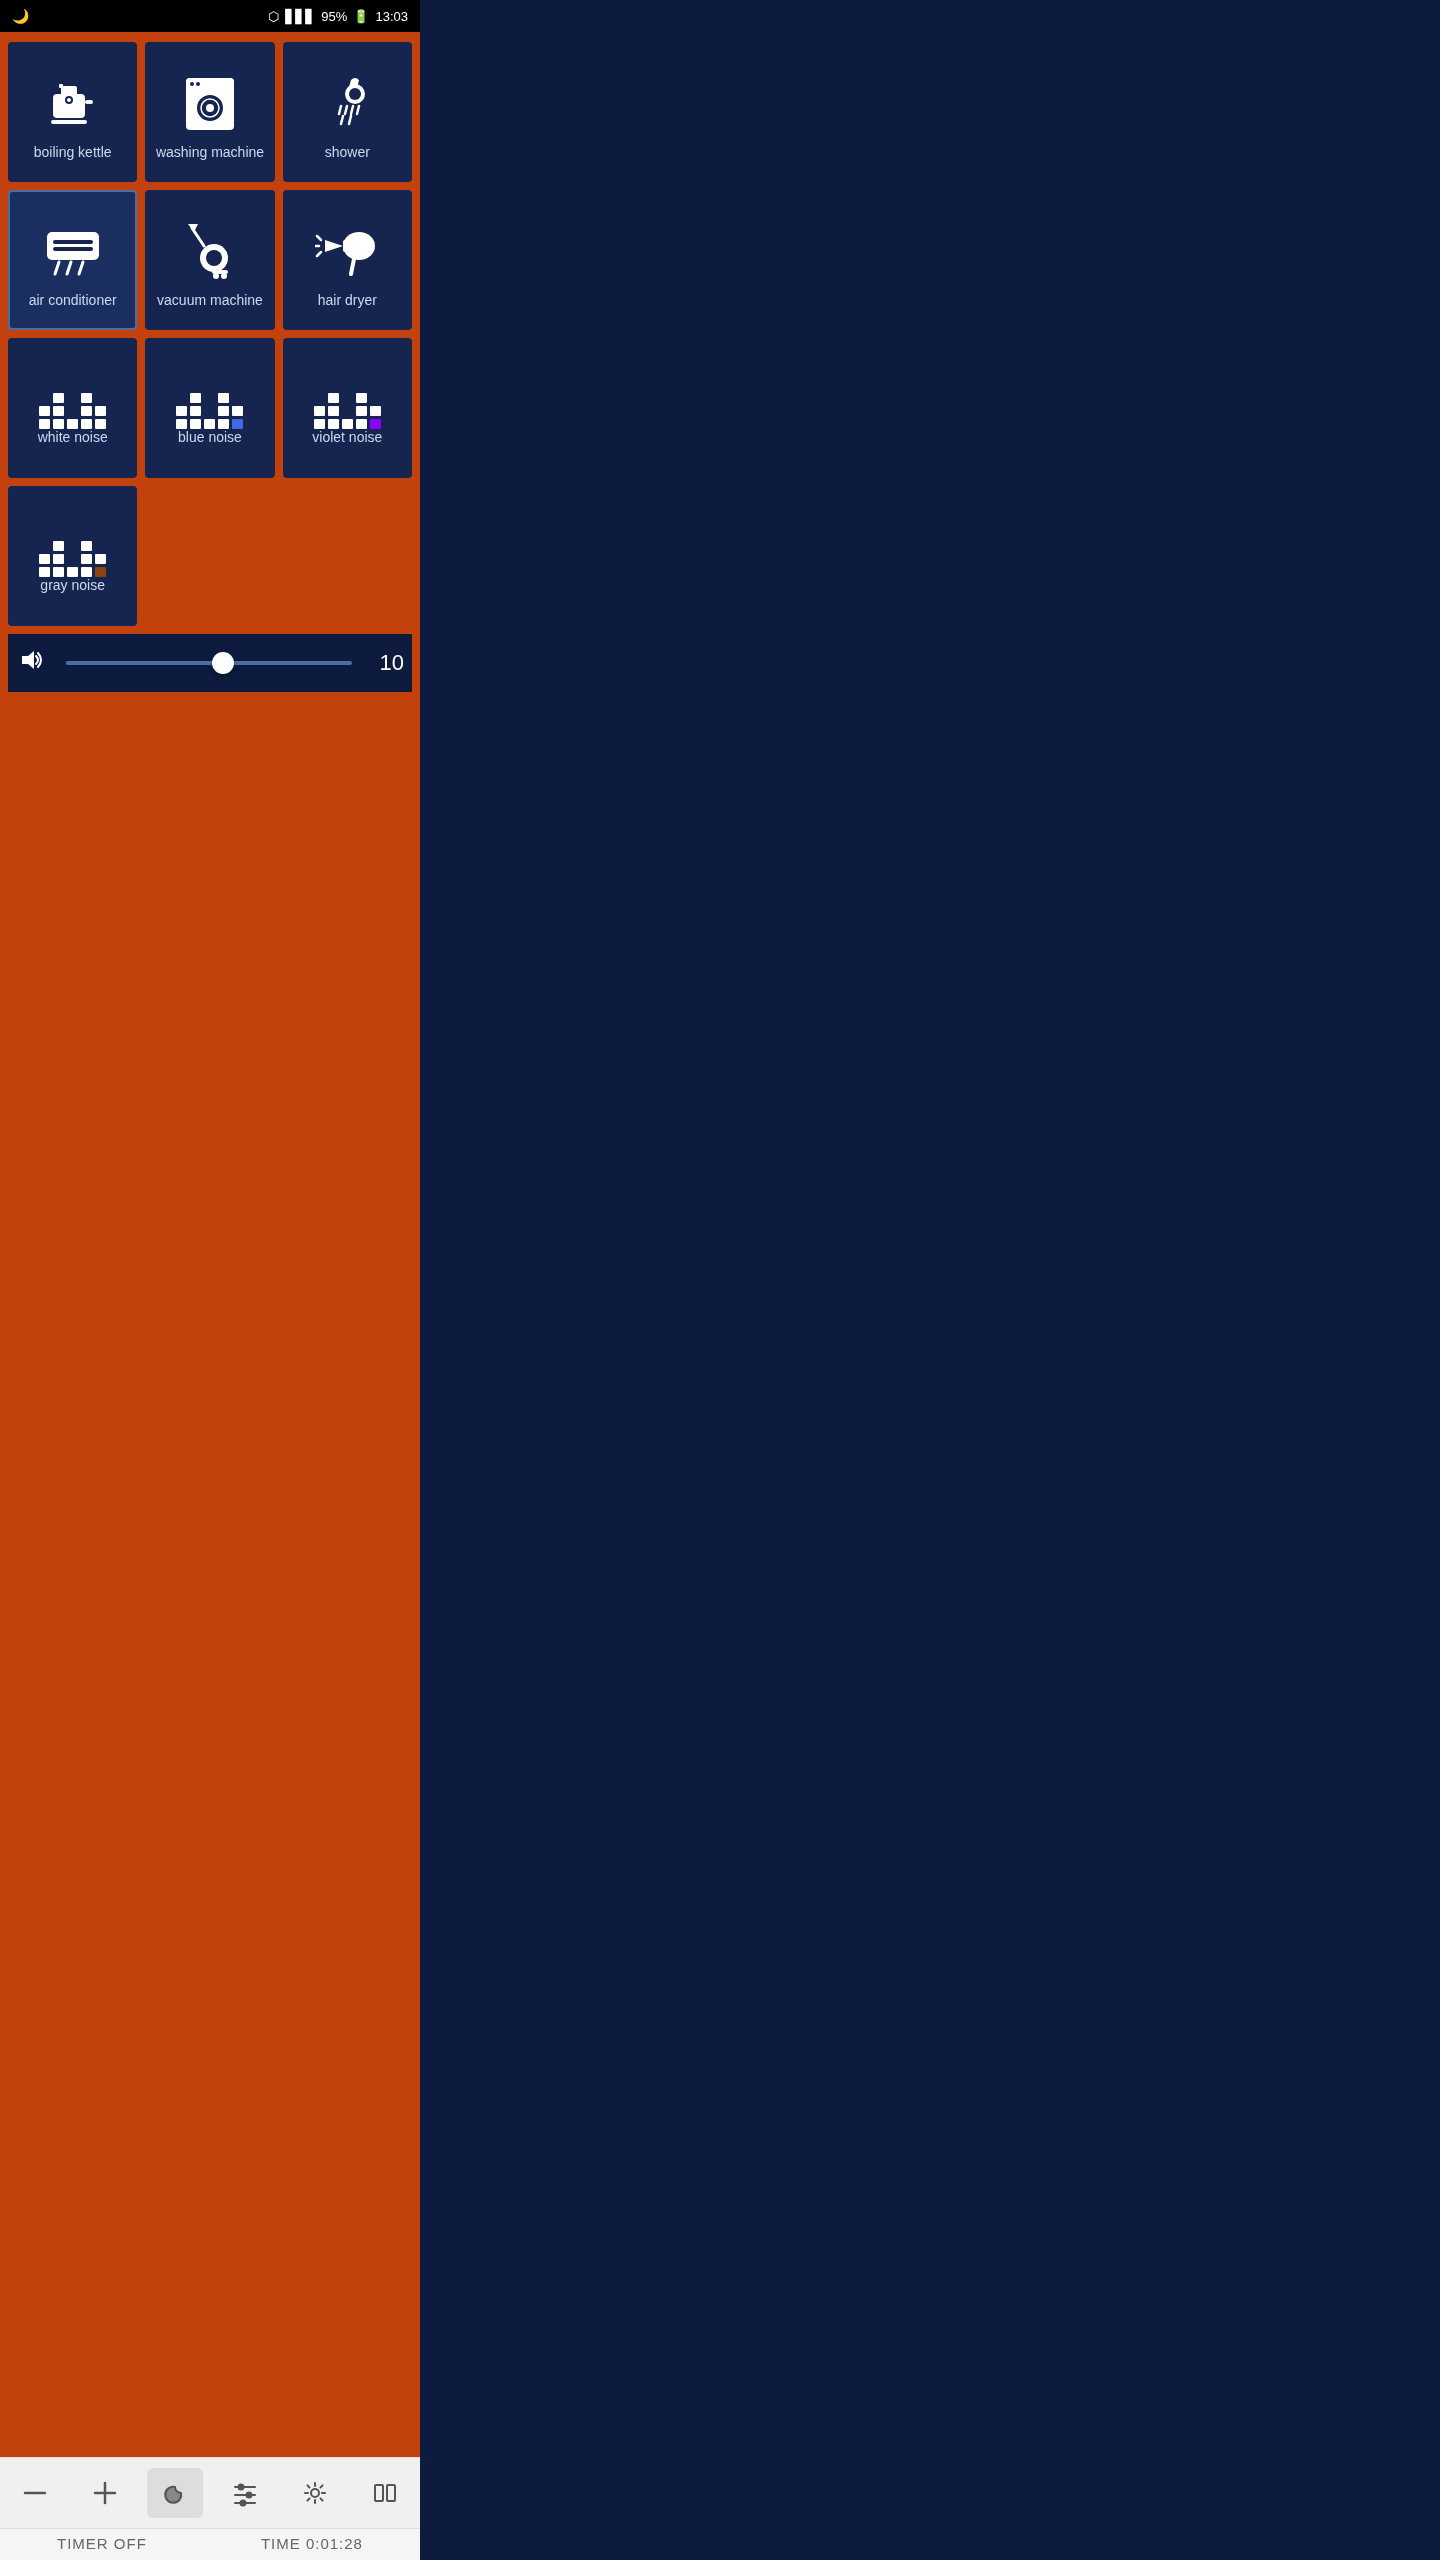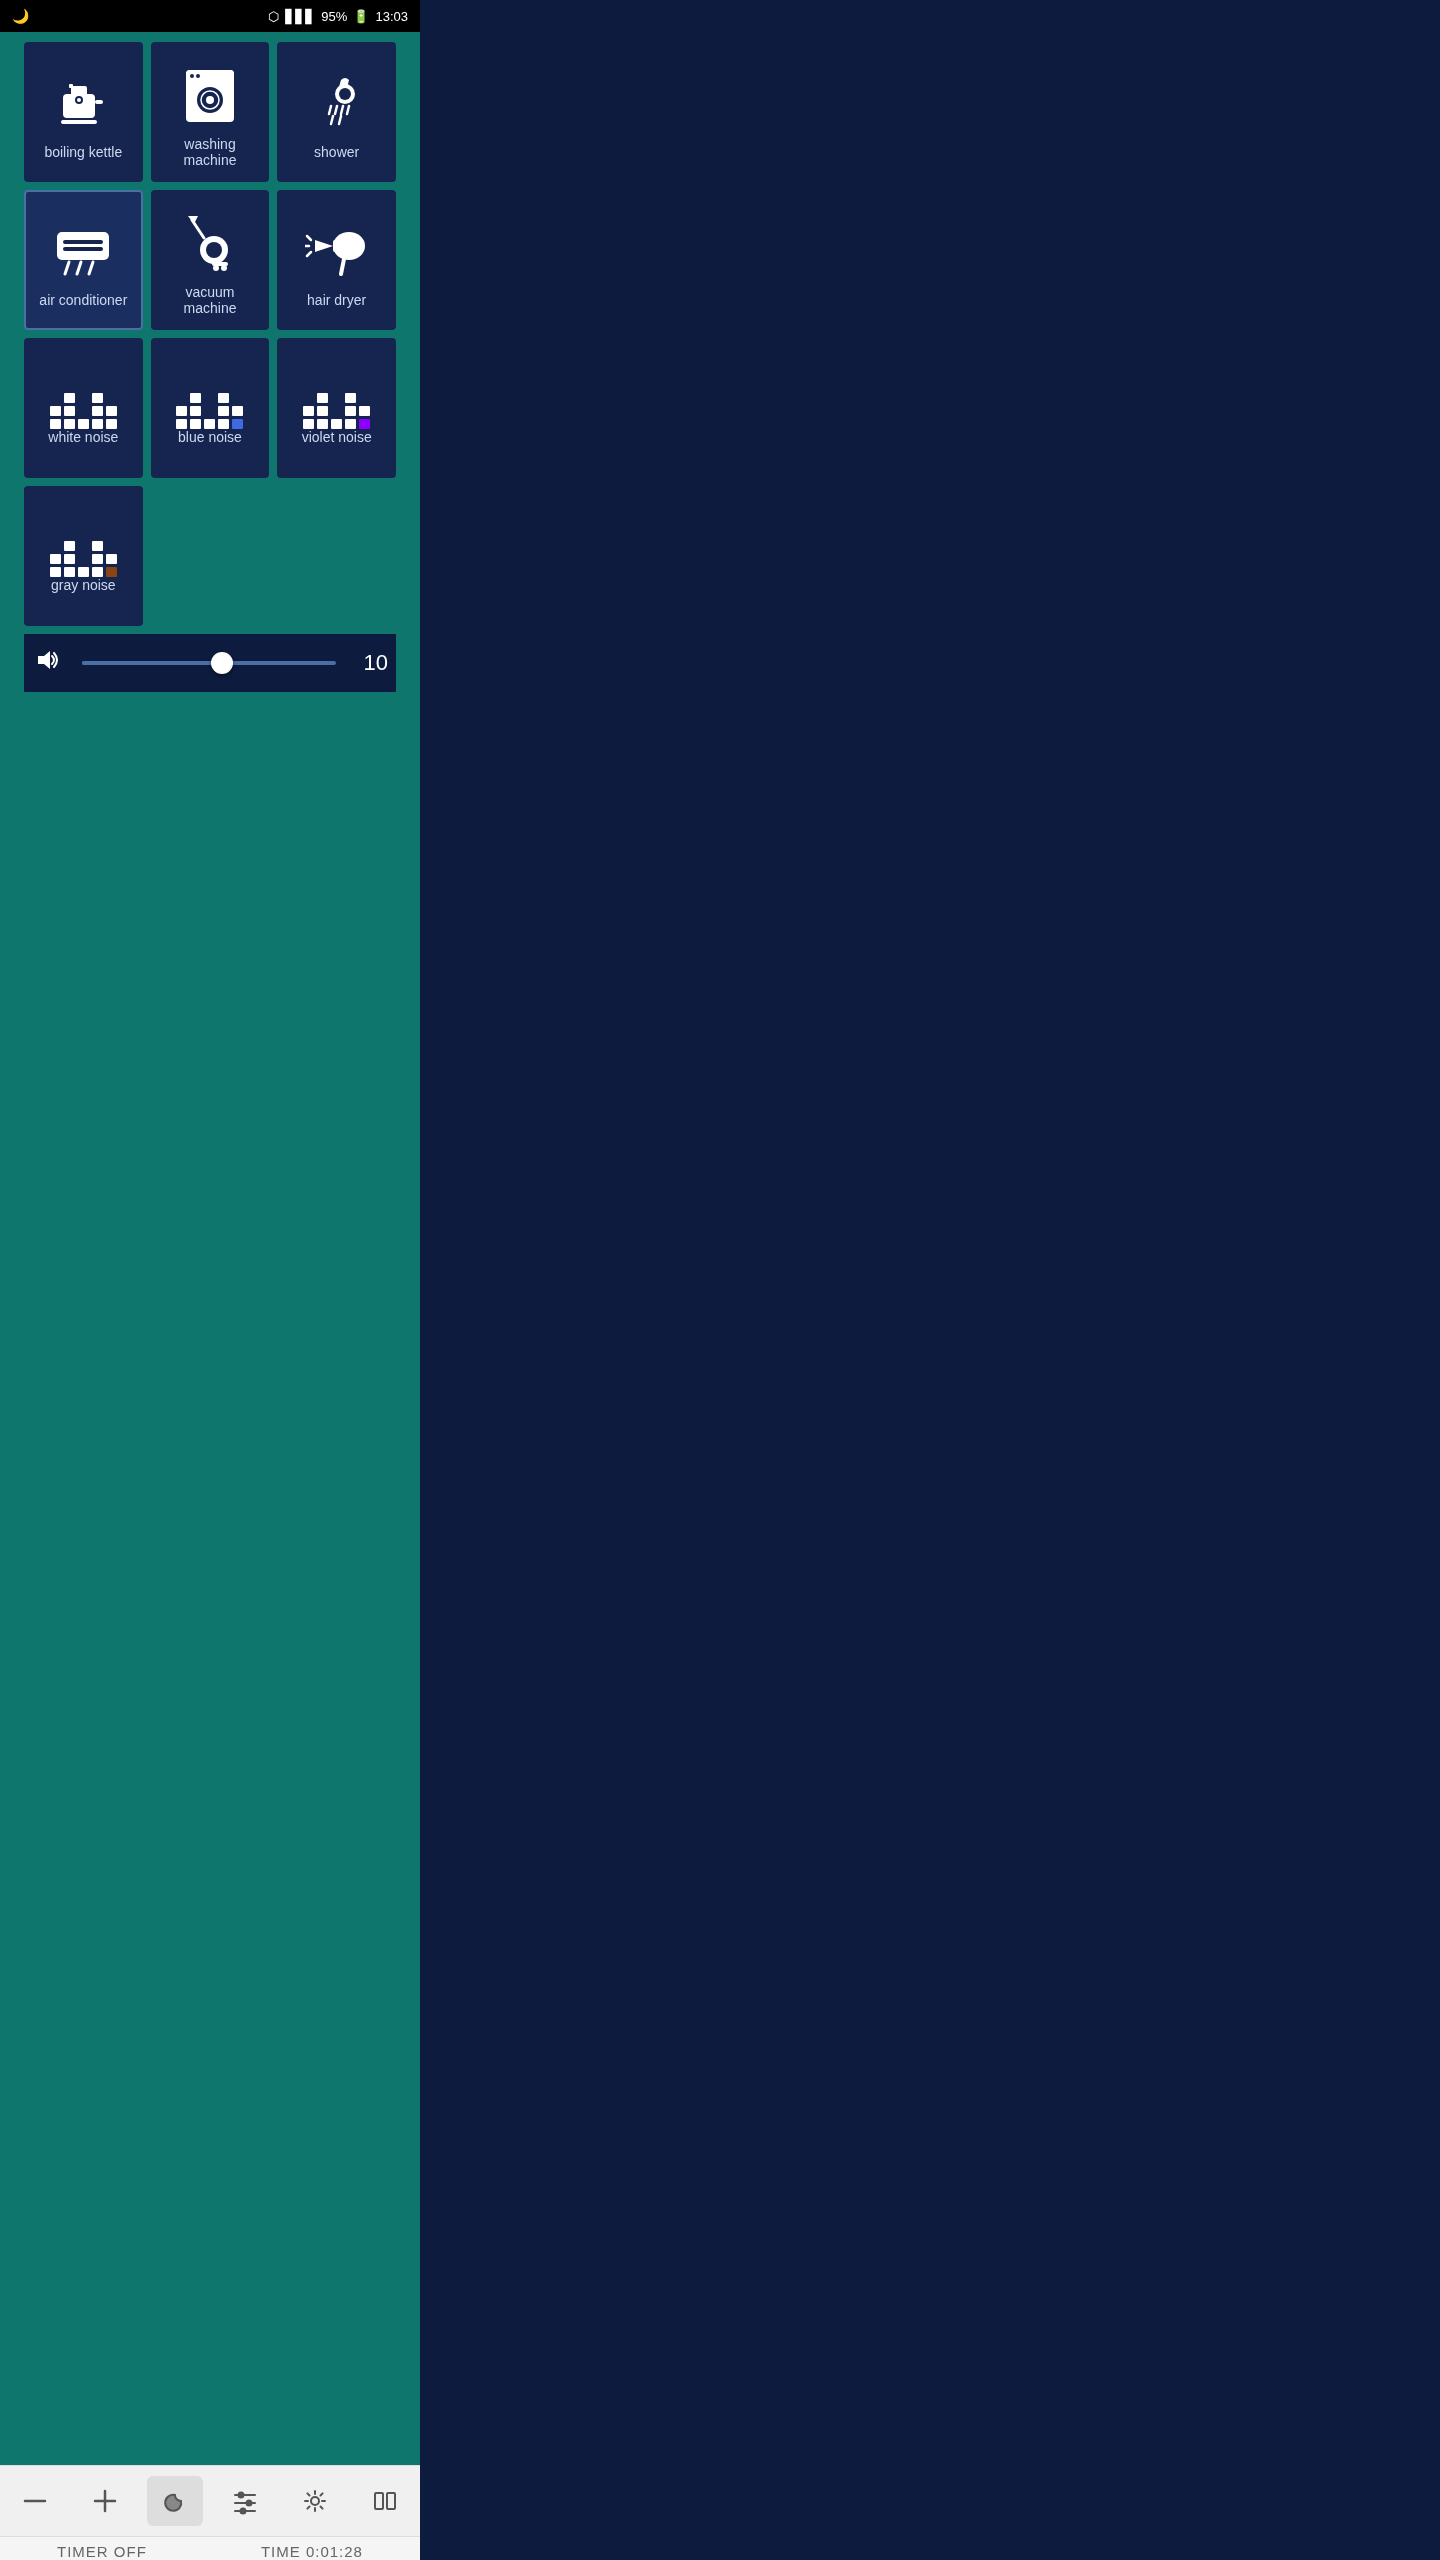--- a/index.html
+++ b/index.html
@@ -25,22 +25,22 @@
       padding: 4px 12px;
       height: 32px;
     }
     .status-left { font-size: 14px; }
     .status-right { display: flex; align-items: center; gap: 6px; font-size: 13px; }
     .status-right span { font-size: 13px; }
 
     
     .main-content {
       flex: 1;
-      background: #0f766e;
-      padding: 10px 24px;
+      background: #c2410c;
+      padding: 10px 8px;
     }
 
     
     .grid {
       display: grid;
       grid-template-columns: repeat(3, 1fr);
       gap: 8px;
       margin-bottom: 8px;
     }
 
@@ -153,21 +153,21 @@
       stroke: #555;
       fill: none;
       stroke-width: 2;
     }
 
     
     .footer-bar {
       background: #f5f5f5;
       display: flex;
       justify-content: space-around;
-      padding: 6px 0 0;
+      padding: 6px 0 8px;
       border-top: 1px solid #ddd;
     }
 
     .footer-item {
       font-size: 15px;
       color: #666;
       font-weight: 500;
       letter-spacing: 1px;
     }
 

